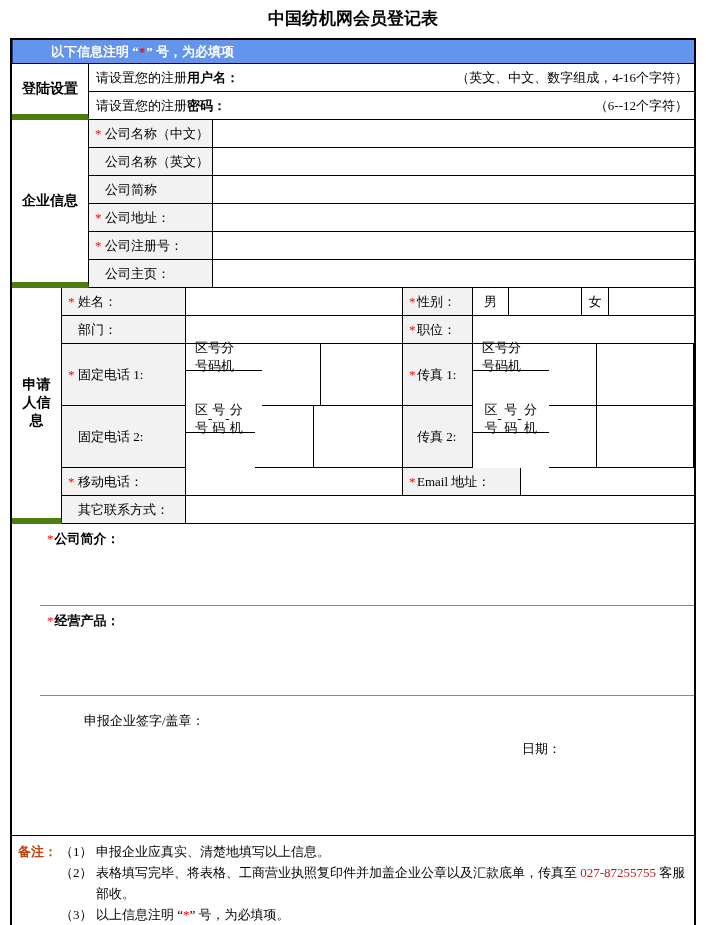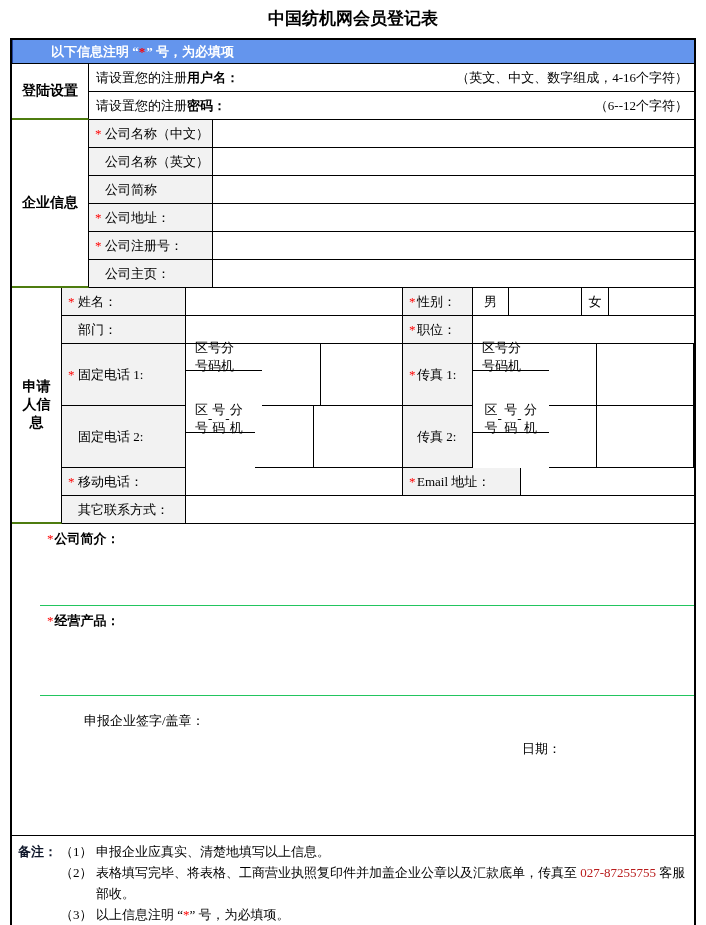--- a/index.html
+++ b/index.html
@@ -22,21 +22,21 @@
 
   
   .bluebar { height:24px; background:#6495ED; color:#fff; font-weight:bold; display:flex; border-bottom:1px solid #000; }
   .bb-left { flex:1; padding-left:8px; line-height:23px; }
   .bb-right { width:228px; text-align:right; padding-right:6px; line-height:23px; border-left:1px solid #24439b; }
   .bb-right .star-inline { color:#FF0000; }
 
   
   .sec { display:flex; }
   .sec-title {
-    width:77px; border-right:1px solid #000; border-bottom:2px solid #4d7c0f;
+    width:77px; border-right:1px solid #000; border-bottom:6px solid #4d7c0f;
     display:flex; align-items:center; justify-content:center;
     text-align:center; font-weight:bold; font-size:14px; padding:12px 10px;
     background:#fff;
   }
   .sec-rows { flex:1; display:flex; flex-direction:column; }
 
   .h28 { height:28px; }
   .h62 { height:62px; }
 
   
@@ -78,21 +78,21 @@
   .intro { height:82px; }
   .products { height:90px; }
   .blk-label { font-weight:bold; }
 
   .sign-block { height:140px; border-bottom:1px solid #000; position:relative; }
   .sign-label { position:absolute; left:72px; top:16px; }
   .date-label { position:absolute; left:478px; top:44px;margin-left:32px; }
 
   
   .notes { display:flex; padding:5px 0 4px 6px; }
-  .notes-title { width:42px; color:#0f172a; font-weight:bold; line-height:21px; }
+  .notes-title { width:42px; color:#c2410c; font-weight:bold; line-height:21px; }
   .notes-items { flex:1; }
   .note-item { display:flex; line-height:21px; }
   .note-num { width:36px; flex-shrink:0; }
   .note-text { flex:1; padding-right:4px; }
   .note-phone { color:#b91c1c; }
   .note-star { color:#FF0000; }
 </style>
 </head>
 <body>
 

